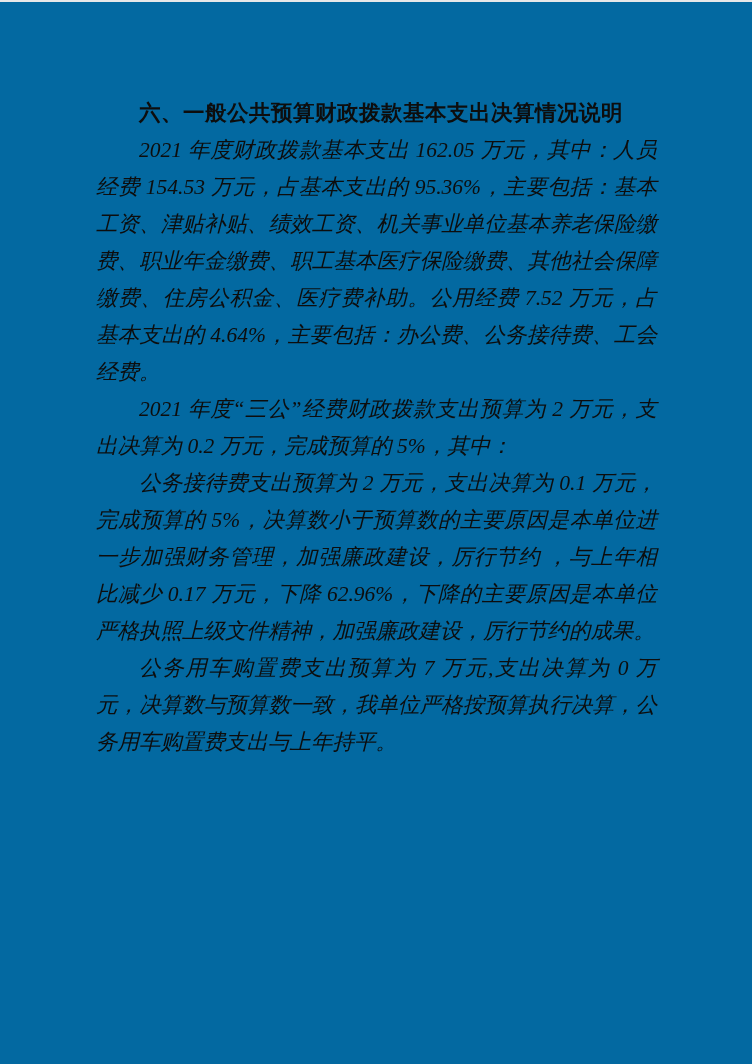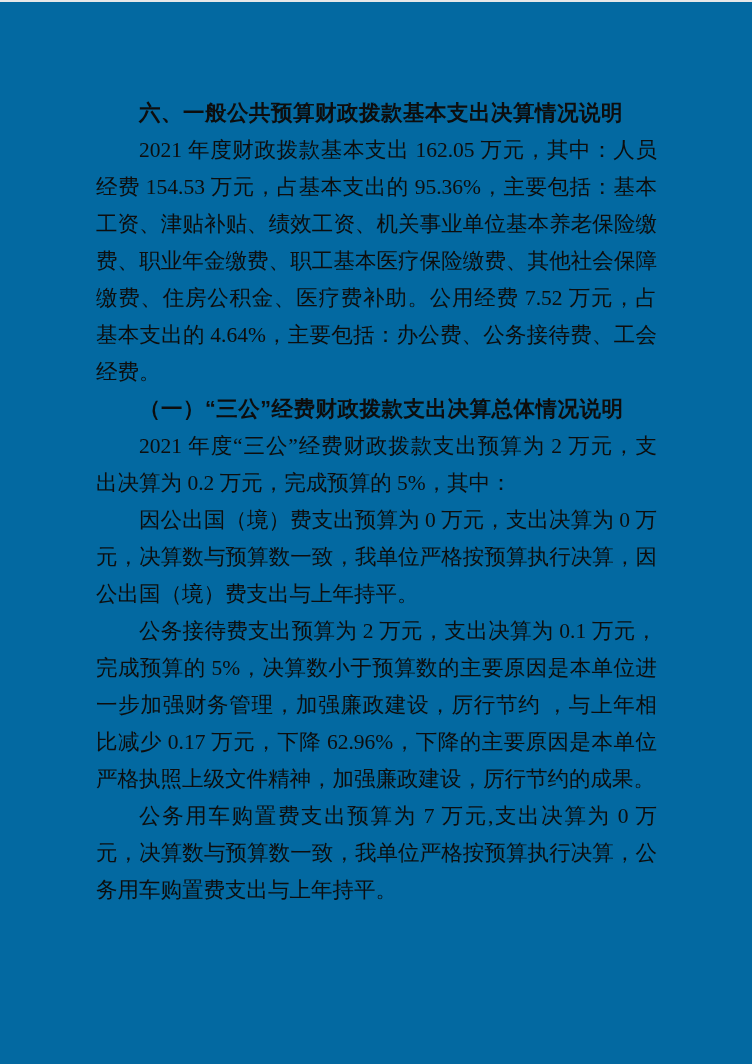--- a/index.html
+++ b/index.html
@@ -28,33 +28,32 @@
     margin: 0;
     font-size: 21.5px;
     line-height: 37px;
     text-indent: 2em;
     text-align: justify;
     text-justify: inter-ideograph;
   }
   p.body-para {
     font-family: "Liberation Serif", "DejaVu Serif", serif;
     font-weight: normal;
+    font-style: italic;
   }
   p.heading-para {
     font-family: "Liberation Sans", "DejaVu Sans", sans-serif;
     font-weight: bold;
     letter-spacing: 0.5px;
   }
 </style>
 </head>
 <body>
 
 <div class="page">
   <div class="doc-body">
     <p class="heading-para">六、一般公共预算财政拨款基本支出决算情况说明</p>
     <p class="body-para">2021 年度财政拨款基本支出 162.05 万元，其中：人员经费 154.53 万元，占基本支出的 95.36%，主要包括：基本工资、津贴补贴、绩效工资、机关事业单位基本养老保险缴费、职业年金缴费、职工基本医疗保险缴费、其他社会保障缴费、住房公积金、医疗费补助。公用经费 7.52 万元，占基本支出的 4.64%，主要包括：办公费、公务接待费、工会经费。</p>
-    <p class="heading-para">（一）“三公”经费财政拨款支出决算总体情况说明</p>
     <p class="body-para">2021 年度“三公”经费财政拨款支出预算为 2 万元，支出决算为 0.2 万元，完成预算的 5%，其中：</p>
-    <p class="body-para">因公出国（境）费支出预算为 0 万元，支出决算为 0 万元，决算数与预算数一致，我单位严格按预算执行决算，因公出国（境）费支出与上年持平。</p>
     <p class="body-para">公务接待费支出预算为 2 万元，支出决算为 0.1 万元，完成预算的 5%，决算数小于预算数的主要原因是本单位进一步加强财务管理，加强廉政建设，厉行节约 ，与上年相比减少 0.17 万元，下降 62.96%，下降的主要原因是本单位严格执照上级文件精神，加强廉政建设，厉行节约的成果。</p>
     <p class="body-para">公务用车购置费支出预算为 7 万元,支出决算为 0 万元，决算数与预算数一致，我单位严格按预算执行决算，公务用车购置费支出与上年持平。</p>
   </div>
 </div>
 
 </body></html>

